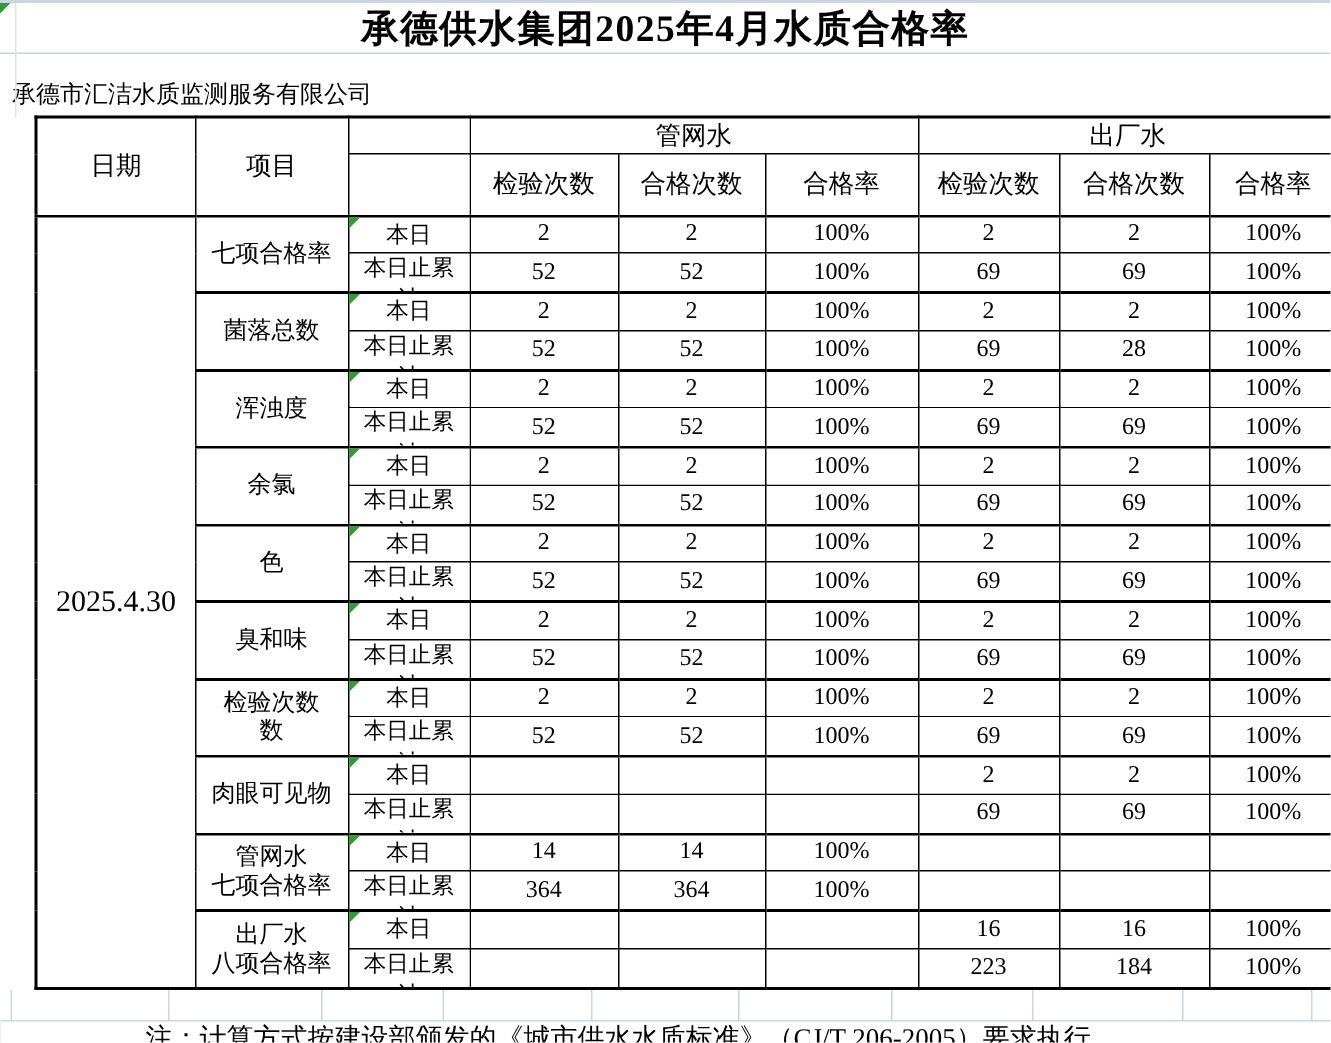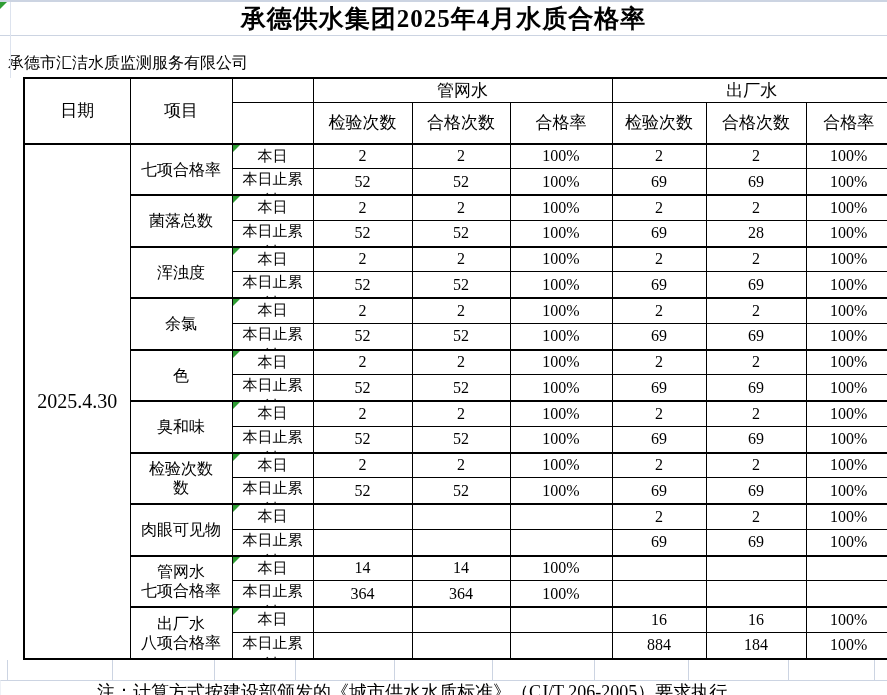--- a/index.html
+++ b/index.html
@@ -282,21 +282,21 @@
         <td class="num">16</td>
         <td class="num">100%</td>
     </tr>
     <tr>
       <td class="lbl">
           <div class="cum">本日止累计</div>
         </td>
       <td class="num"></td>
         <td class="num"></td>
         <td class="num"></td>
-        <td class="num">884</td>
+        <td class="num">223</td>
         <td class="num">184</td>
         <td class="num">100%</td>
     </tr>
   </tbody>
 </table>
 
 <div class="empty-row">
   <div class="ec"></div>
     <div class="ec"></div>
     <div class="ec"></div>

